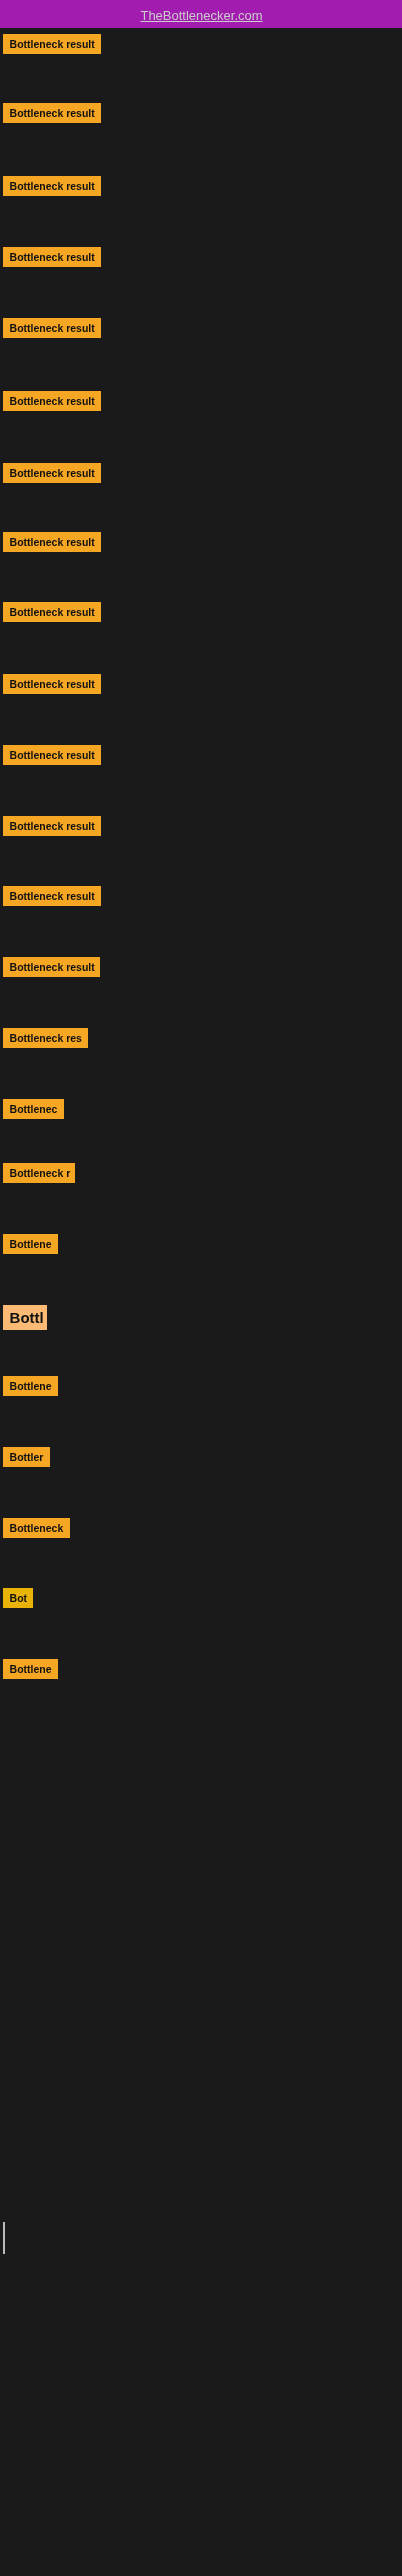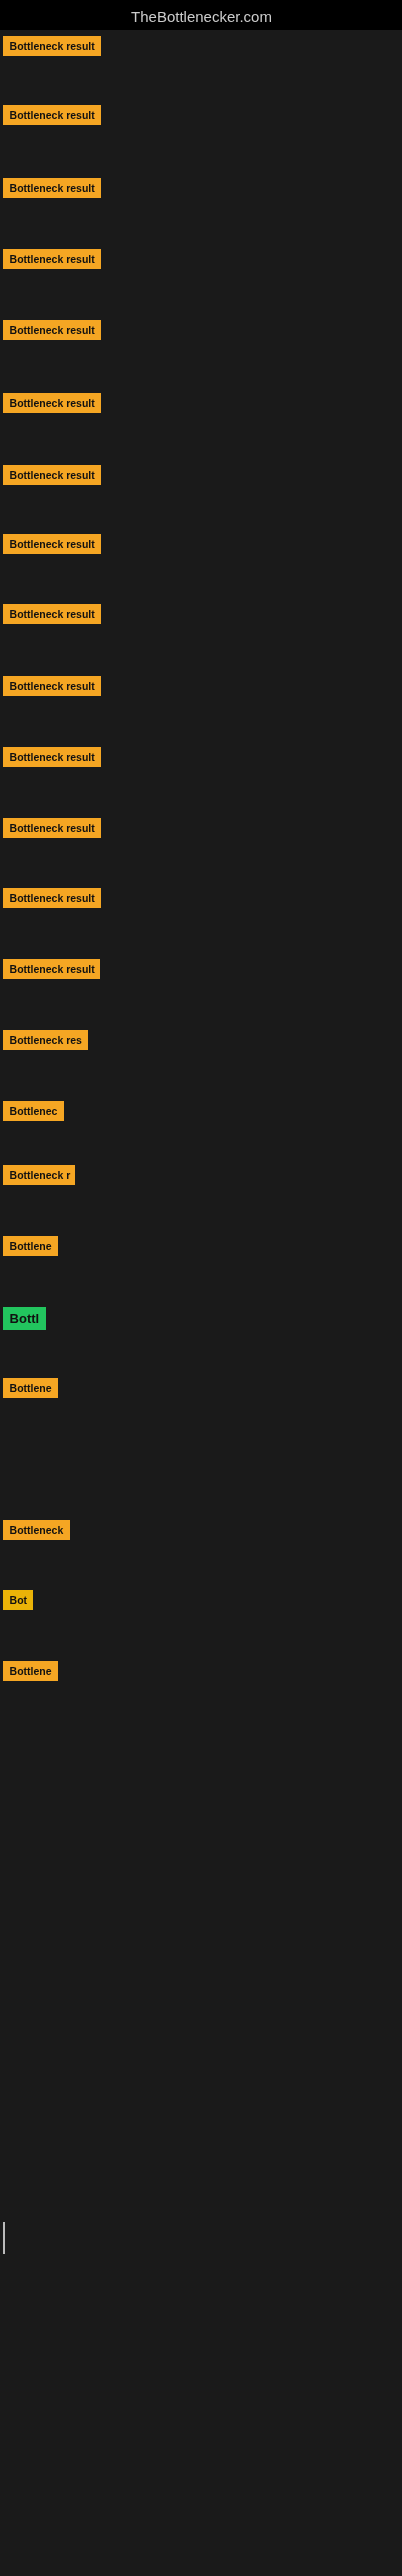--- a/index.html
+++ b/index.html
@@ -14,43 +14,44 @@
       background-color: #1a1a1a;
       font-family: Arial, sans-serif;
       position: relative;
     }
   </style>
 </head>
 <body>
 
 <div style="position:relative; width:403px; min-height:2576px; background:#1a1a1a;">
 
-  <div style="text-align:center; color:#cccccc; font-size:15px; padding:8px 0 4.8px 0; background:#000000; font-family:Arial,sans-serif;">TheBottlenecker.com</div>
+  <div style="text-align:center; color:#cccccc; font-size:13px; padding:8px 0 4.8px 0; background:#a21caf; font-family:Arial,sans-serif;text-decoration:underline;">TheBottlenecker.com</div>
 
   <div id="rows-container" style="position:relative; width:368px; height:2544px;">
   <div style="position: absolute; top: 0px; left: 0px; width: 100%; height: 69px;"><span style="display: inline-block; background-color: rgb(245, 166, 35); color: rgb(17, 17, 17); font-size: 10.5px; font-weight: bold; font-family: Arial, sans-serif; padding: 4px 6.4px; margin: 6.4px 0px 0px 3.2px; max-width: 105px; white-space: nowrap; overflow: hidden; cursor: pointer;">Bottleneck result</span></div>
       <div style="position: absolute; top: 69px; left: 0px; width: 100%; height: 69px;"><span style="display: inline-block; background-color: rgb(245, 166, 35); color: rgb(17, 17, 17); font-size: 10.5px; font-weight: bold; font-family: Arial, sans-serif; padding: 4px 6.4px; margin: 6.4px 0px 0px 3.2px; max-width: 105px; white-space: nowrap; overflow: hidden; cursor: pointer;">Bottleneck result</span></div>
       <div style="position: absolute; top: 142px; left: 0px; width: 100%; height: 69px;"><span style="display: inline-block; background-color: rgb(245, 166, 35); color: rgb(17, 17, 17); font-size: 10.5px; font-weight: bold; font-family: Arial, sans-serif; padding: 4px 6.4px; margin: 6.4px 0px 0px 3.2px; max-width: 105px; white-space: nowrap; overflow: hidden; cursor: pointer;">Bottleneck result</span></div>
       <div style="position: absolute; top: 213px; left: 0px; width: 100%; height: 69px;"><span style="display: inline-block; background-color: rgb(245, 166, 35); color: rgb(17, 17, 17); font-size: 10.5px; font-weight: bold; font-family: Arial, sans-serif; padding: 4px 6.4px; margin: 6.4px 0px 0px 3.2px; max-width: 105px; white-space: nowrap; overflow: hidden; cursor: pointer;">Bottleneck result</span></div>
       <div style="position: absolute; top: 284px; left: 0px; width: 100%; height: 69px;"><span style="display: inline-block; background-color: rgb(245, 166, 35); color: rgb(17, 17, 17); font-size: 10.5px; font-weight: bold; font-family: Arial, sans-serif; padding: 4px 6.4px; margin: 6.4px 0px 0px 3.2px; max-width: 105px; white-space: nowrap; overflow: hidden; cursor: pointer;">Bottleneck result</span></div>
       <div style="position: absolute; top: 357px; left: 0px; width: 100%; height: 69px;"><span style="display: inline-block; background-color: rgb(245, 166, 35); color: rgb(17, 17, 17); font-size: 10.5px; font-weight: bold; font-family: Arial, sans-serif; padding: 4px 6.4px; margin: 6.4px 0px 0px 3.2px; max-width: 105px; white-space: nowrap; overflow: hidden; cursor: pointer;">Bottleneck result</span></div>
       <div style="position: absolute; top: 429px; left: 0px; width: 100%; height: 69px;"><span style="display: inline-block; background-color: rgb(245, 166, 35); color: rgb(17, 17, 17); font-size: 10.5px; font-weight: bold; font-family: Arial, sans-serif; padding: 4px 6.4px; margin: 6.4px 0px 0px 3.2px; max-width: 105px; white-space: nowrap; overflow: hidden; cursor: pointer;">Bottleneck result</span></div>
       <div style="position: absolute; top: 498px; left: 0px; width: 100%; height: 69px;"><span style="display: inline-block; background-color: rgb(245, 166, 35); color: rgb(17, 17, 17); font-size: 10.5px; font-weight: bold; font-family: Arial, sans-serif; padding: 4px 6.4px; margin: 6.4px 0px 0px 3.2px; max-width: 105px; white-space: nowrap; overflow: hidden; cursor: pointer;">Bottleneck result</span></div>
       <div style="position: absolute; top: 568px; left: 0px; width: 100%; height: 69px;"><span style="display: inline-block; background-color: rgb(245, 166, 35); color: rgb(17, 17, 17); font-size: 10.5px; font-weight: bold; font-family: Arial, sans-serif; padding: 4px 6.4px; margin: 6.4px 0px 0px 3.2px; max-width: 105px; white-space: nowrap; overflow: hidden; cursor: pointer;">Bottleneck result</span></div>
       <div style="position: absolute; top: 640px; left: 0px; width: 100%; height: 69px;"><span style="display: inline-block; background-color: rgb(245, 166, 35); color: rgb(17, 17, 17); font-size: 10.5px; font-weight: bold; font-family: Arial, sans-serif; padding: 4px 6.4px; margin: 6.4px 0px 0px 3.2px; max-width: 105px; white-space: nowrap; overflow: hidden; cursor: pointer;">Bottleneck result</span></div>
       <div style="position: absolute; top: 711px; left: 0px; width: 100%; height: 69px;"><span style="display: inline-block; background-color: rgb(245, 166, 35); color: rgb(17, 17, 17); font-size: 10.5px; font-weight: bold; font-family: Arial, sans-serif; padding: 4px 6.4px; margin: 6.4px 0px 0px 3.2px; max-width: 105px; white-space: nowrap; overflow: hidden; cursor: pointer;">Bottleneck result</span></div>
       <div style="position: absolute; top: 782px; left: 0px; width: 100%; height: 69px;"><span style="display: inline-block; background-color: rgb(245, 166, 35); color: rgb(17, 17, 17); font-size: 10.5px; font-weight: bold; font-family: Arial, sans-serif; padding: 4px 6.4px; margin: 6.4px 0px 0px 3.2px; max-width: 105px; white-space: nowrap; overflow: hidden; cursor: pointer;">Bottleneck result</span></div>
       <div style="position: absolute; top: 852px; left: 0px; width: 100%; height: 69px;"><span style="display: inline-block; background-color: rgb(245, 166, 35); color: rgb(17, 17, 17); font-size: 10.5px; font-weight: bold; font-family: Arial, sans-serif; padding: 4px 6.4px; margin: 6.4px 0px 0px 3.2px; max-width: 105px; white-space: nowrap; overflow: hidden; cursor: pointer;">Bottleneck result</span></div>
       <div style="position: absolute; top: 923px; left: 0px; width: 100%; height: 69px;"><span style="display: inline-block; background-color: rgb(245, 166, 35); color: rgb(17, 17, 17); font-size: 10.5px; font-weight: bold; font-family: Arial, sans-serif; padding: 4px 6.4px; margin: 6.4px 0px 0px 3.2px; max-width: 97px; white-space: nowrap; overflow: hidden; cursor: pointer;">Bottleneck result</span></div>
       <div style="position: absolute; top: 994px; left: 0px; width: 100%; height: 69px;"><span style="display: inline-block; background-color: rgb(245, 166, 35); color: rgb(17, 17, 17); font-size: 10.5px; font-weight: bold; font-family: Arial, sans-serif; padding: 4px 6.4px; margin: 6.4px 0px 0px 3.2px; max-width: 89px; white-space: nowrap; overflow: hidden; cursor: pointer;">Bottleneck res</span></div>
       <div style="position: absolute; top: 1065px; left: 0px; width: 100%; height: 69px;"><span style="display: inline-block; background-color: rgb(245, 166, 35); color: rgb(17, 17, 17); font-size: 10.5px; font-weight: bold; font-family: Arial, sans-serif; padding: 4px 6.4px; margin: 6.4px 0px 0px 3.2px; max-width: 68px; white-space: nowrap; overflow: hidden; cursor: pointer;">Bottlenec</span></div>
       <div style="position: absolute; top: 1129px; left: 0px; width: 100%; height: 69px;"><span style="display: inline-block; background-color: rgb(245, 166, 35); color: rgb(17, 17, 17); font-size: 10.5px; font-weight: bold; font-family: Arial, sans-serif; padding: 4px 6.4px; margin: 6.4px 0px 0px 3.2px; max-width: 72px; white-space: nowrap; overflow: hidden; cursor: pointer;">Bottleneck r</span></div>
       <div style="position: absolute; top: 1200px; left: 0px; width: 100%; height: 69px;"><span style="display: inline-block; background-color: rgb(245, 166, 35); color: rgb(17, 17, 17); font-size: 10.5px; font-weight: bold; font-family: Arial, sans-serif; padding: 4px 6.4px; margin: 6.4px 0px 0px 3.2px; max-width: 63px; white-space: nowrap; overflow: hidden; cursor: pointer;">Bottlene</span></div>
-      <div style="position: absolute; top: 1271px; left: 0px; width: 100%; height: 69px;"><span style="display: inline-block; background-color: #22c55e; color: rgb(17, 17, 17); font-size: 13px; font-weight: bold; font-family: Arial, sans-serif; padding: 4px 6.4px; margin: 6.4px 0px 0px 3.2px; max-width: 44px; white-space: nowrap; overflow: hidden; cursor: pointer;">Bottl</span></div>
+      <div style="position: absolute; top: 1271px; left: 0px; width: 100%; height: 69px;"><span style="display: inline-block; background-color: #fdba74; color: rgb(17, 17, 17); font-size: 15px; font-weight: bold; font-family: Arial, sans-serif; padding: 4px 6.4px; margin: 6.4px 0px 0px 3.2px; max-width: 44px; white-space: nowrap; overflow: hidden; cursor: pointer;">Bottl</span></div>
       <div style="position: absolute; top: 1342px; left: 0px; width: 100%; height: 69px;"><span style="display: inline-block; background-color: rgb(245, 166, 35); color: rgb(17, 17, 17); font-size: 10.5px; font-weight: bold; font-family: Arial, sans-serif; padding: 4px 6.4px; margin: 6.4px 0px 0px 3.2px; max-width: 63px; white-space: nowrap; overflow: hidden; cursor: pointer;">Bottlene</span></div>
+      <div style="position: absolute; top: 1413px; left: 0px; width: 100%; height: 69px;"><span style="display: inline-block; background-color: rgb(245, 166, 35); color: rgb(17, 17, 17); font-size: 10.5px; font-weight: bold; font-family: Arial, sans-serif; padding: 4px 6.4px; margin: 6.4px 0px 0px 3.2px; max-width: 55px; white-space: nowrap; overflow: hidden; cursor: pointer;">Bottler</span></div>
       <div style="position: absolute; top: 1484px; left: 0px; width: 100%; height: 69px;"><span style="display: inline-block; background-color: rgb(245, 166, 35); color: rgb(17, 17, 17); font-size: 10.5px; font-weight: bold; font-family: Arial, sans-serif; padding: 4px 6.4px; margin: 6.4px 0px 0px 3.2px; max-width: 71px; white-space: nowrap; overflow: hidden; cursor: pointer;">Bottleneck</span></div>
       <div style="position: absolute; top: 1554px; left: 0px; width: 100%; height: 69px;"><span style="display: inline-block; background-color: #eab308; color: rgb(17, 17, 17); font-size: 10.5px; font-weight: bold; font-family: Arial, sans-serif; padding: 4px 6.4px; margin: 6.4px 0px 0px 3.2px; max-width: 34px; white-space: nowrap; overflow: hidden; cursor: pointer;">Bot</span></div>
       <div style="position: absolute; top: 1625px; left: 0px; width: 100%; height: 69px;"><span style="display: inline-block; background-color: rgb(245, 166, 35); color: rgb(17, 17, 17); font-size: 10.5px; font-weight: bold; font-family: Arial, sans-serif; padding: 4px 6.4px; margin: 6.4px 0px 0px 3.2px; max-width: 63px; white-space: nowrap; overflow: hidden; cursor: pointer;">Bottlene</span></div>
     </div>
 
   <div style="position:absolute; left:3.2px; top:2222px; width:1.6px; height:32px; background:#bbbbbb;">
   </div>
 
 </div>
 

